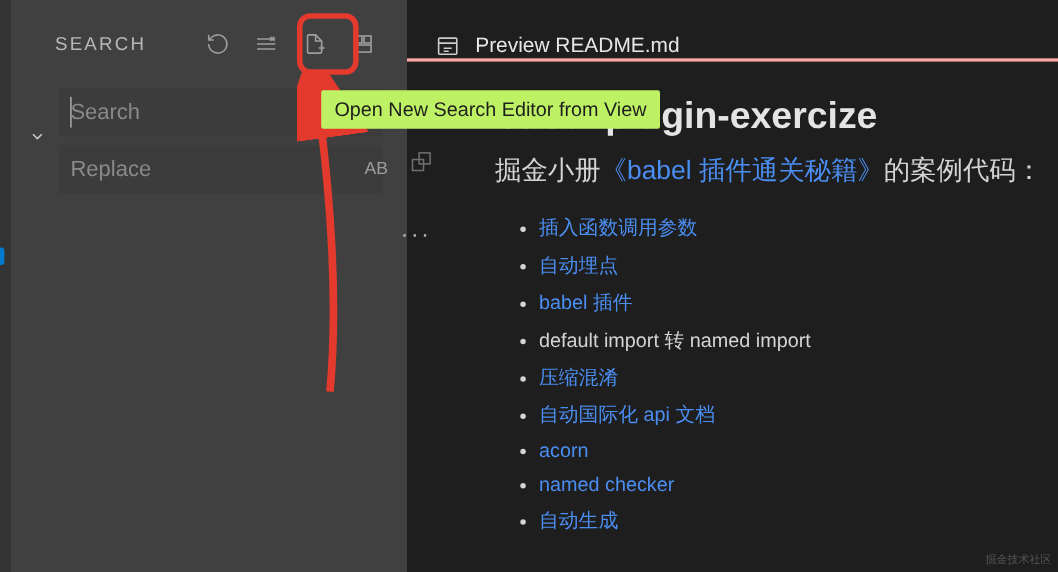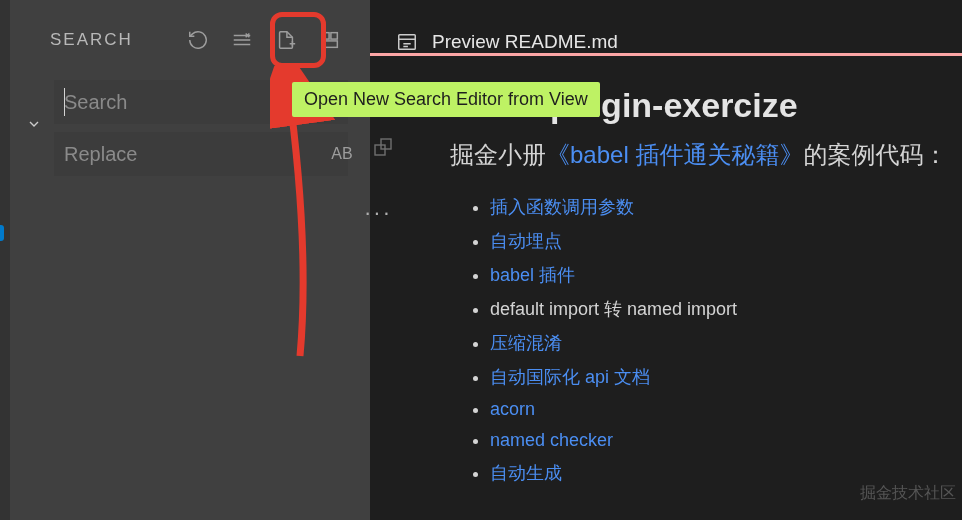--- a/index.html
+++ b/index.html
@@ -182,22 +182,22 @@
     .arrow-svg {
       position: absolute;
       left: 270px;
       top: 66px;
       z-index: 5;
       pointer-events: none;
     }
     .watermark {
       position: absolute;
       right: 6px;
-      bottom: 16px;
-      font-size: 16px;
+      bottom: 4px;
+      font-size: 10px;
       color: #555;
     }
   </style>
 </head>
 <body>
 
 <div class="layout">
   <div class="activity-bar">
     <div class="active-indicator"></div>
   </div>

